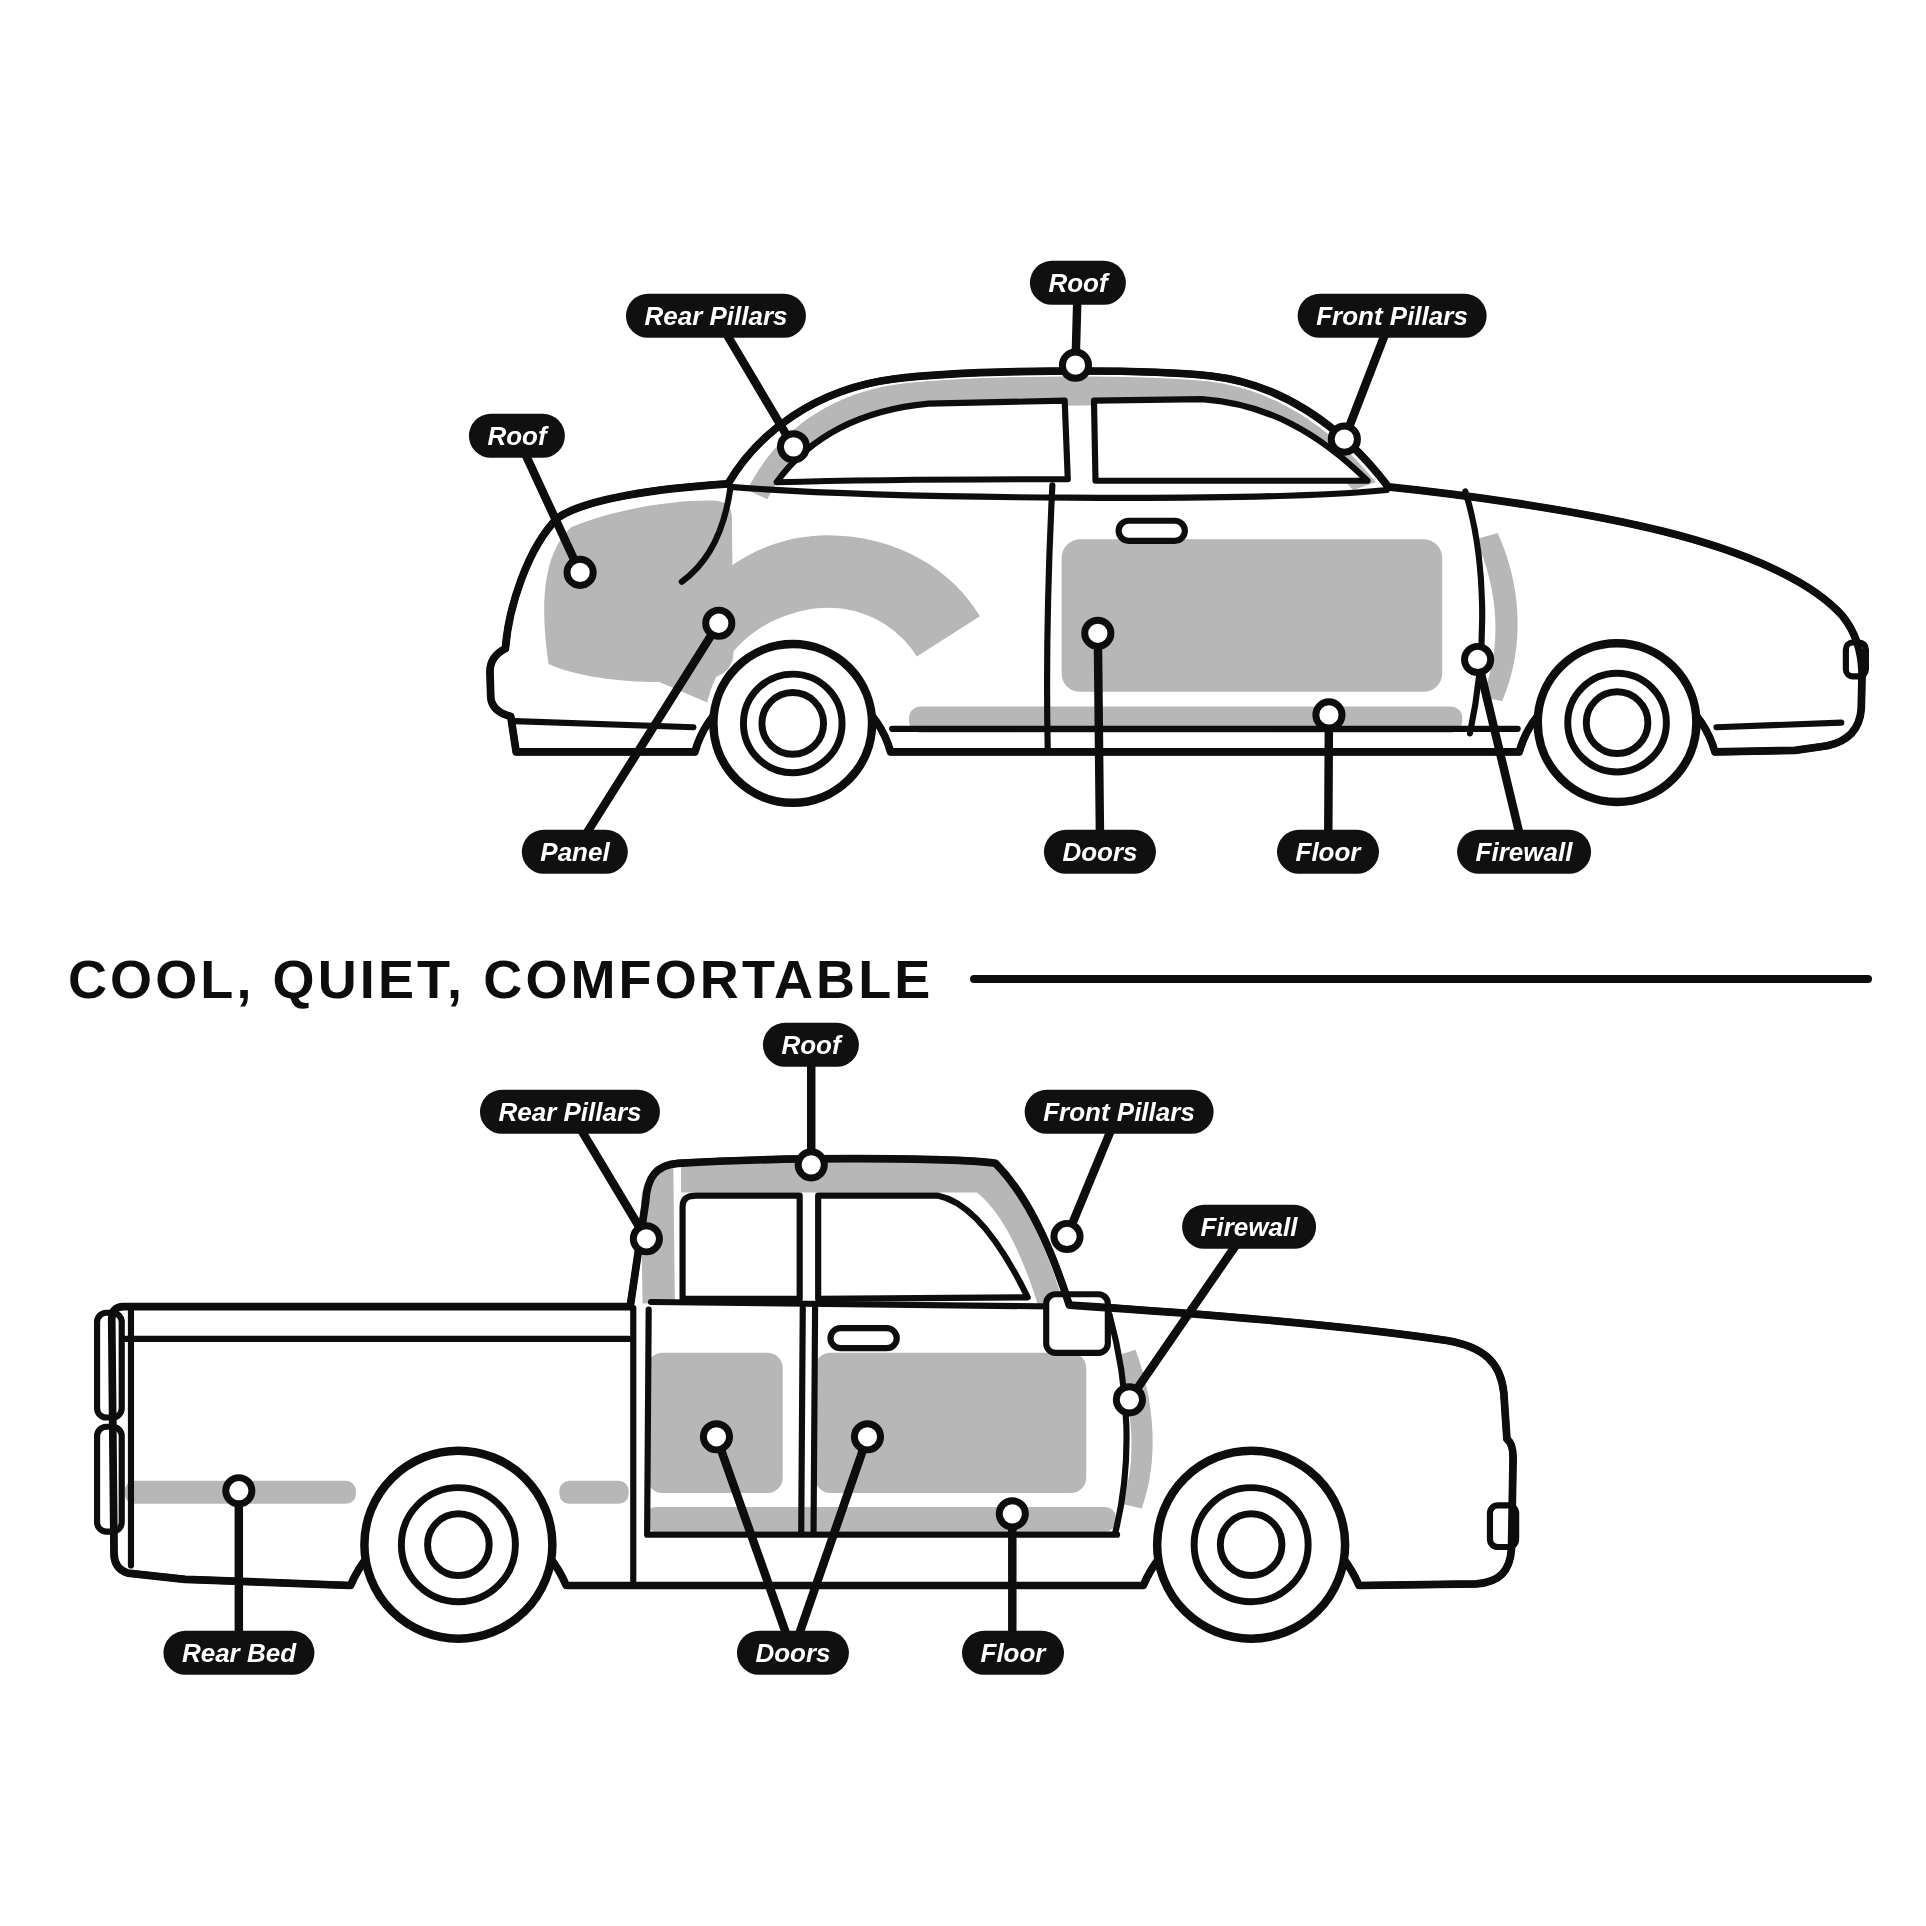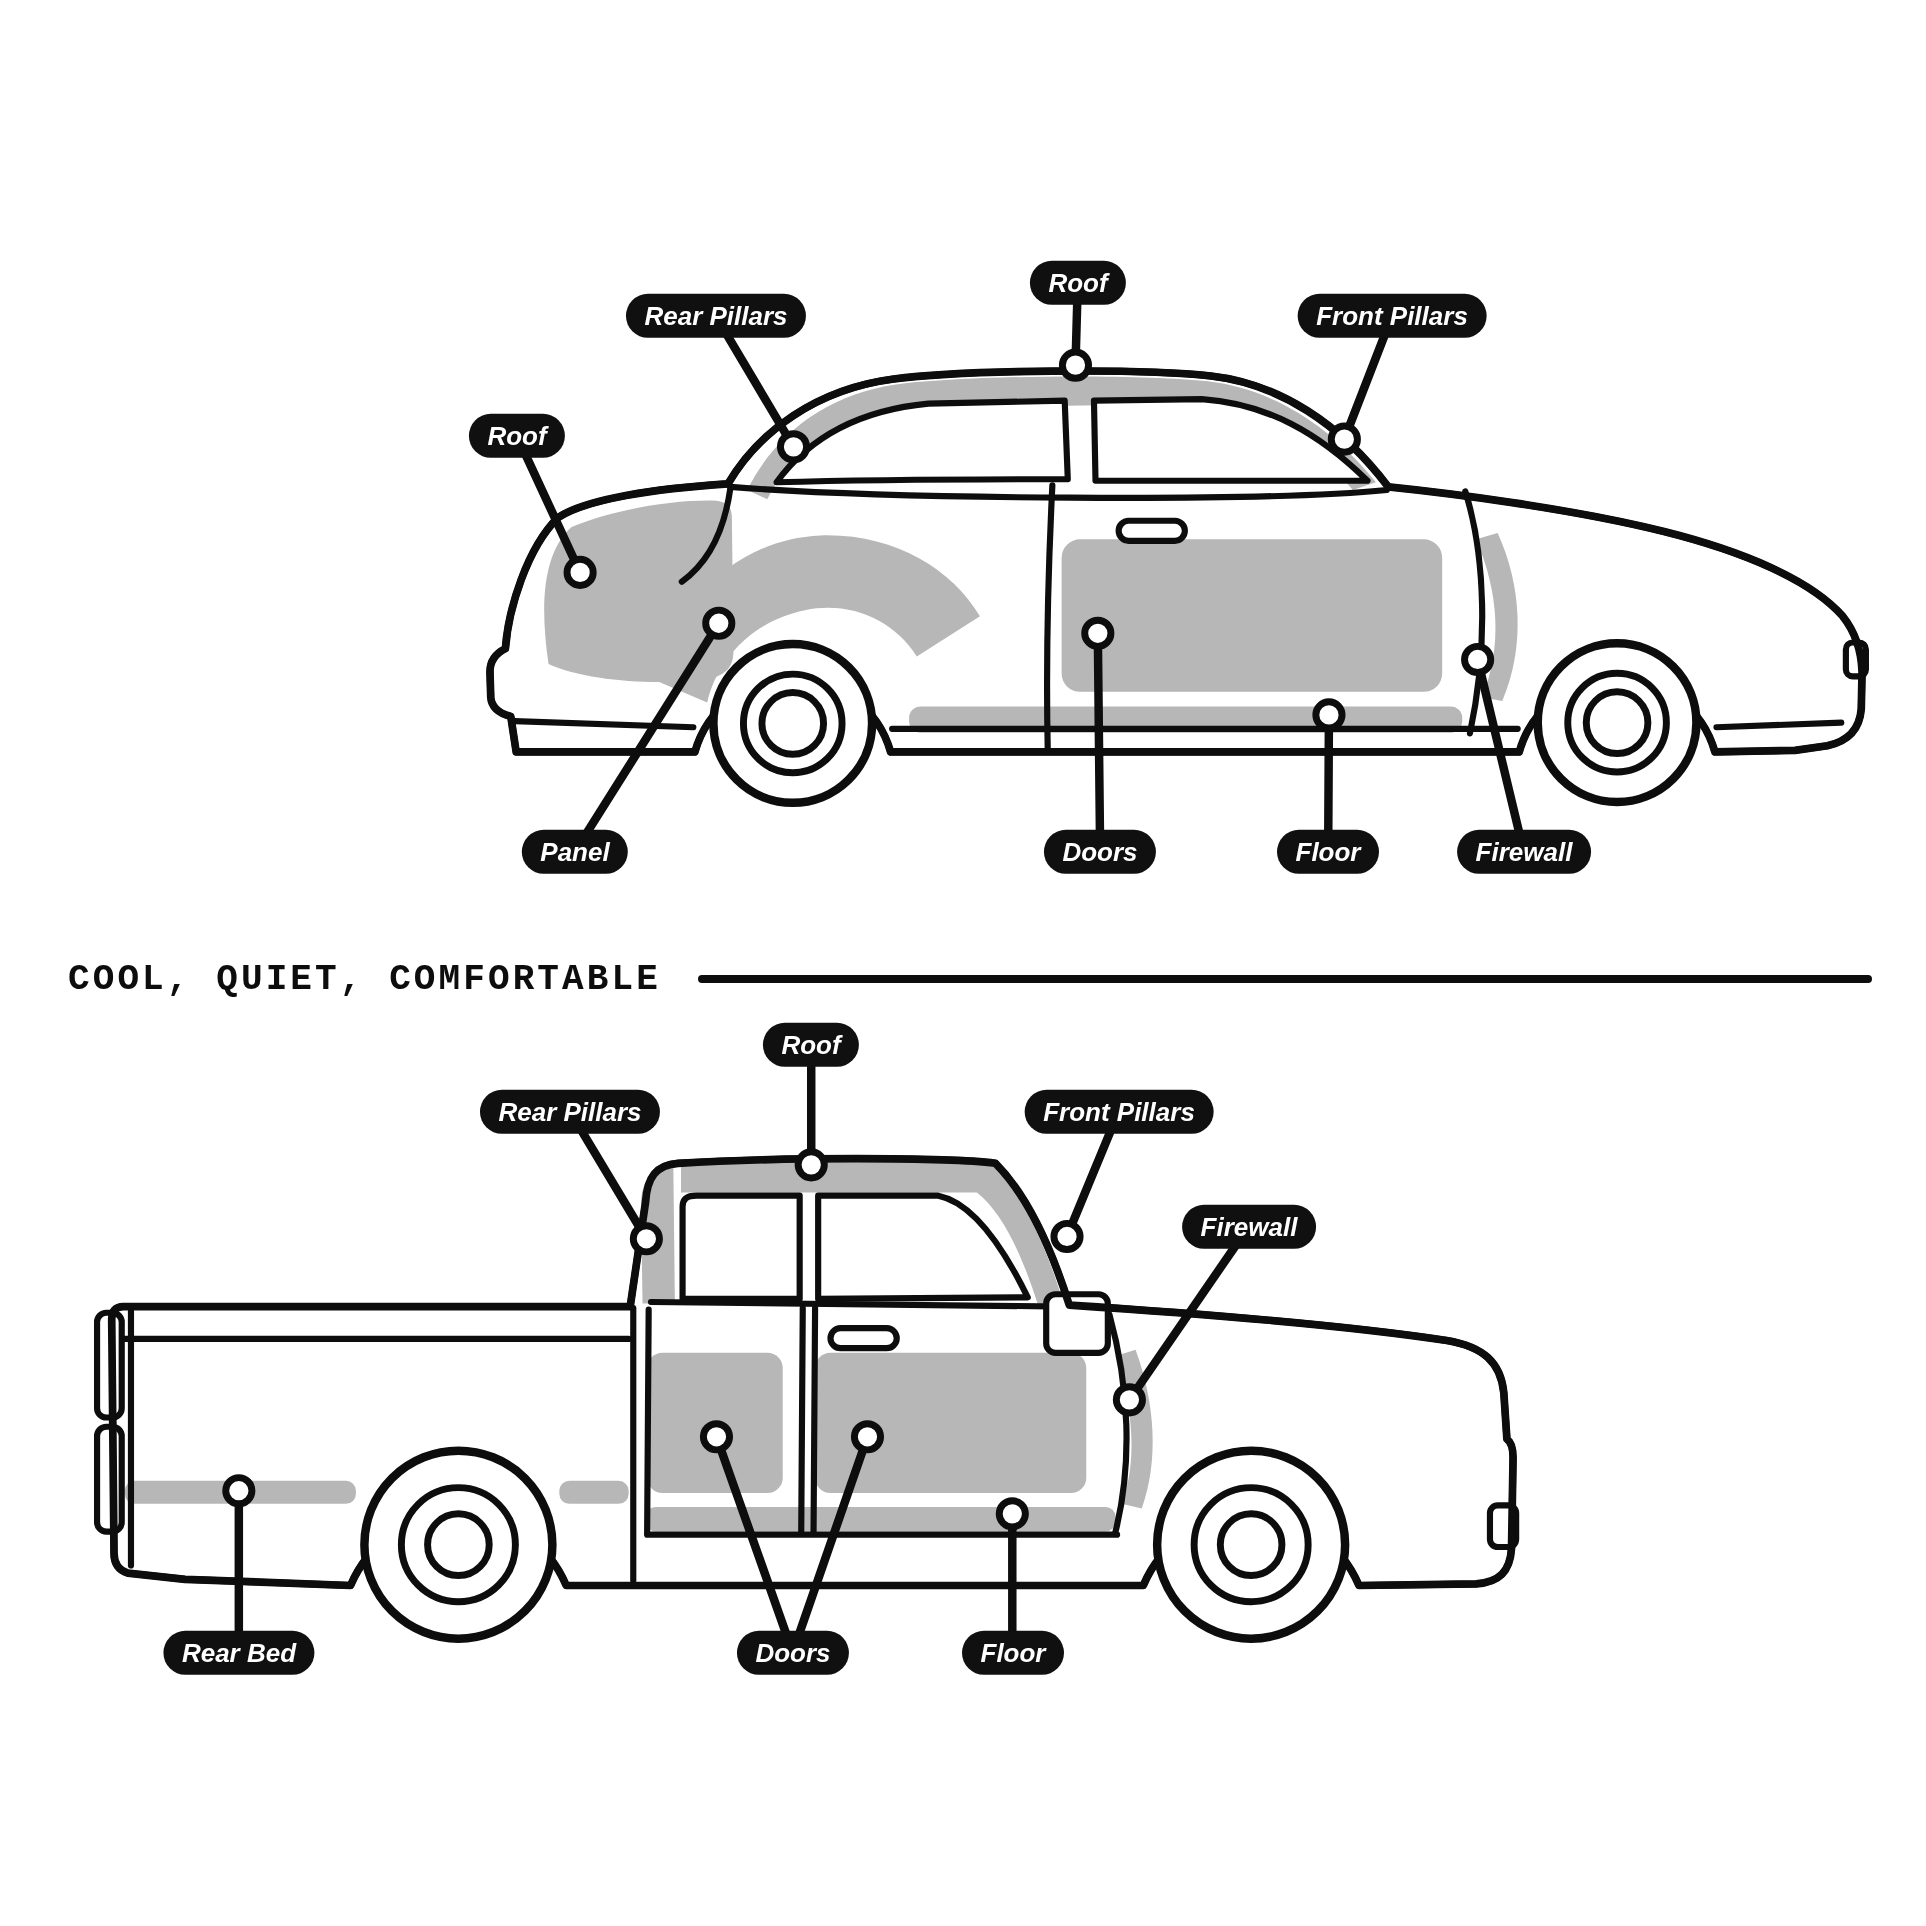--- a/index.html
+++ b/index.html
@@ -40,25 +40,24 @@
   }
 
   
   #heading-row{
     position:absolute;
     left:68px;right:54px;top:949px;height:60px;
     display:flex;align-items:center;gap:37px;z-index:2;
   }
   #heading-title{
     font-weight:bold;
-    font-size:36px;
+    font-size:54px;
     letter-spacing:3.1px;
     color:var(--ink,#0d0d0d);
     white-space:nowrap;
-    font-family:Liberation Mono, monospace;
   }
   #heading-rule{flex:1;height:7.7px;background:var(--ink,#0d0d0d);border-radius:3.9px;}
 </style>
 </head>
 <body>
 
 <div id="stage">
 
   <svg id="art" viewBox="0 0 2500 2500" xmlns="http://www.w3.org/2000/svg">
 

